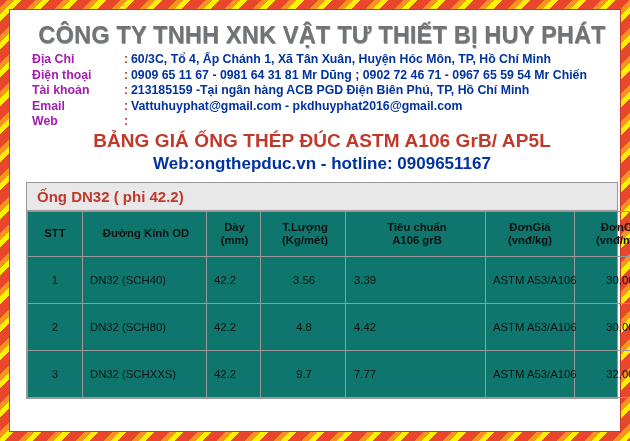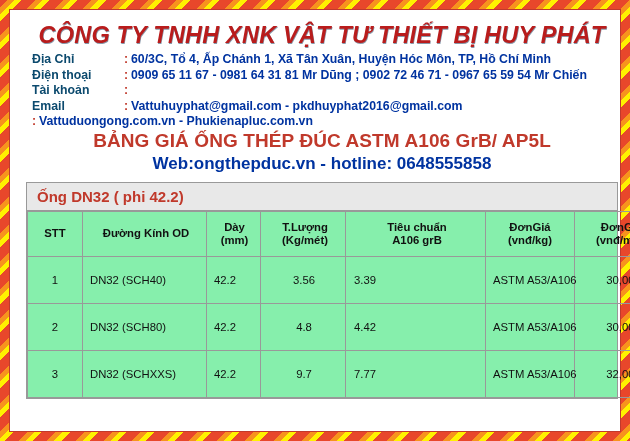--- a/index.html
+++ b/index.html
@@ -50,45 +50,44 @@
   .content {
     position: relative;
     margin: 9px;
     width: 612px;
     height: 423px;
     box-sizing: border-box;
     padding: 4px 10px 0 10px;
   }
   .company-title {
     text-align: center;
-    color: #b91c1c;
+    color: #737373;
     font-weight: bold;
     font-size: 23.5px;
     letter-spacing: 0.2px;
     margin: 2px 0 3px 0;
     text-shadow: 0.5px 0.5px 0 #89a;
     font-family: "Liberation Sans", sans-serif;
-    font-style: italic;
   }
   .info {
     padding: 0 4px 0 6px;
   }
   .info-row {
     display: flex;
     align-items: baseline;
     font-size: 12.3px;
     line-height: 15.5px;
     color: #c0392b;
     font-weight: bold;
     white-space: nowrap;
   }
   .info-label {
     width: 92px;
     flex: 0 0 92px;
-    color: #0c4a6e;
+    color: #a21caf;
   }
   .info-colon {
     width: 7px;
     flex: 0 0 7px;
   }
   .info-value {
     color: #0033a0;
     font-weight: bold;
   }
   .price-title {
@@ -101,21 +100,21 @@
   }
   .price-sub {
     text-align: center;
     color: #0033a0;
     font-weight: bold;
     font-size: 17px;
     margin-bottom: 8px;
   }
   .table-wrap {
     border: 1px solid #999;
-    background: #86efac;
+    background: #0f766e;
   }
   .section-head {
     background: #e8e8e8;
     color: #c0392b;
     font-weight: bold;
     font-size: 15px;
     padding: 5px 0 5px 10px;
     border-bottom: 1px solid #999;
   }
   table.price {
@@ -169,34 +168,35 @@
         <span class="info-value">60/3C, Tổ 4, Ấp Chánh 1, Xã Tân Xuân, Huyện Hóc Môn, TP, Hồ Chí Minh</span>
       </div>
       <div class="info-row">
         <span class="info-label">Điện thoại</span>
         <span class="info-colon">:</span>
         <span class="info-value">0909 65 11 67 - 0981 64 31 81 Mr Dũng ; 0902 72 46 71 - 0967 65 59 54 Mr Chiến</span>
       </div>
       <div class="info-row">
         <span class="info-label">Tài khoản</span>
         <span class="info-colon">:</span>
+        <span class="info-value">213185159 -Tại ngân hàng ACB PGD Điện Biên Phú, TP, Hồ Chí Minh</span>
       </div>
       <div class="info-row">
         <span class="info-label">Email</span>
         <span class="info-colon">:</span>
         <span class="info-value">Vattuhuyphat@gmail.com - pkdhuyphat2016@gmail.com</span>
       </div>
       <div class="info-row">
-        <span class="info-colon">:</span>
-        <span class="info-value">Vattuduongong.com.vn - Phukienapluc.com.vn</span>
+        <span class="info-label">Web</span>
+        <span class="info-colon">:</span>
       </div>
     </div>
 
     <div class="price-title">BẢNG GIÁ ỐNG THÉP ĐÚC ASTM A106 GrB/ AP5L</div>
-    <div class="price-sub">Web:ongthepduc.vn - hotline: 0648555858</div>
+    <div class="price-sub">Web:ongthepduc.vn - hotline: 0909651167</div>
 
     <div class="table-wrap">
       <div class="section-head">Ống DN32 ( phi 42.2)</div>
       <table class="price">
         <thead>
           <tr>
             <th class="c-stt">STT</th>
             <th class="c-od" style="text-align:center">Đường Kính OD</th>
             <th class="c-day" style="text-align:center">
               <div>Dày</div>

